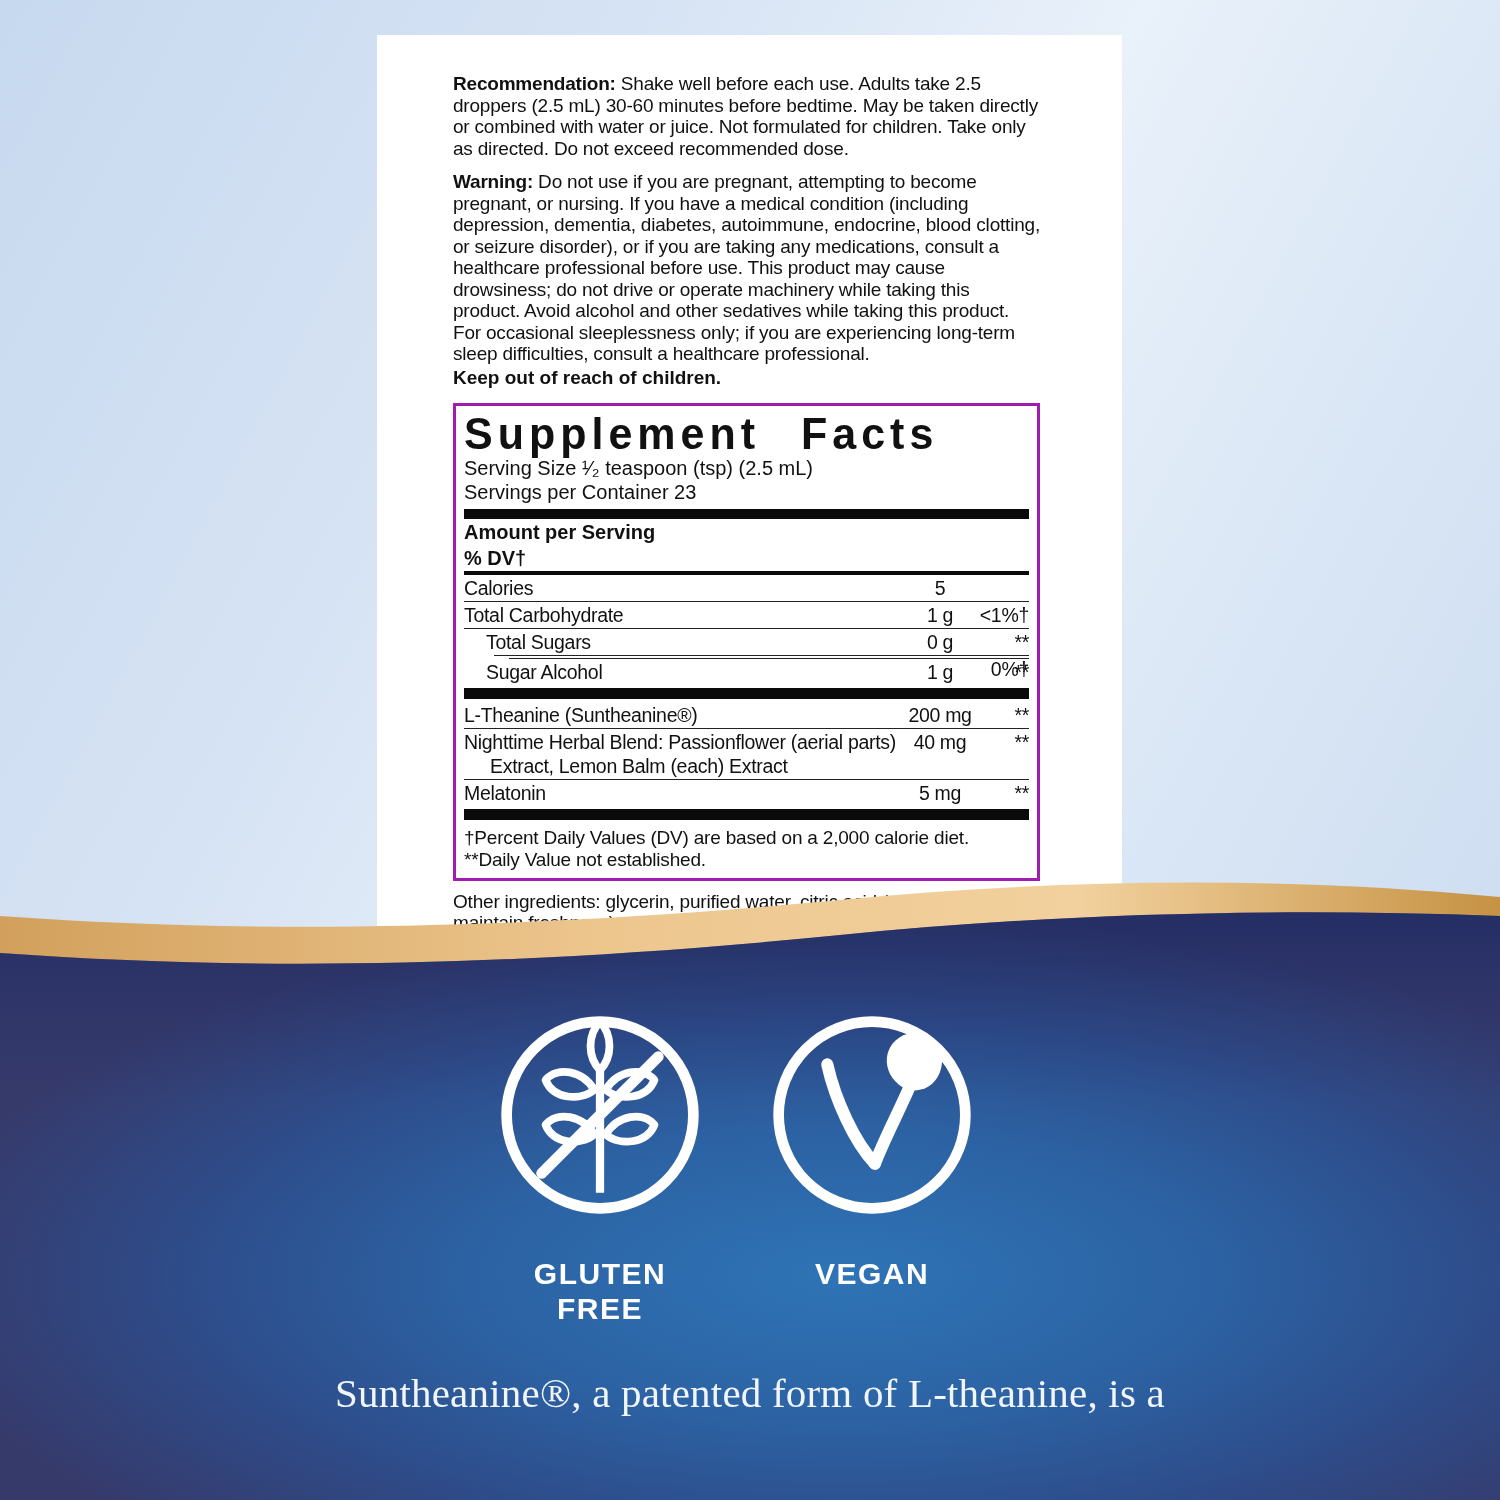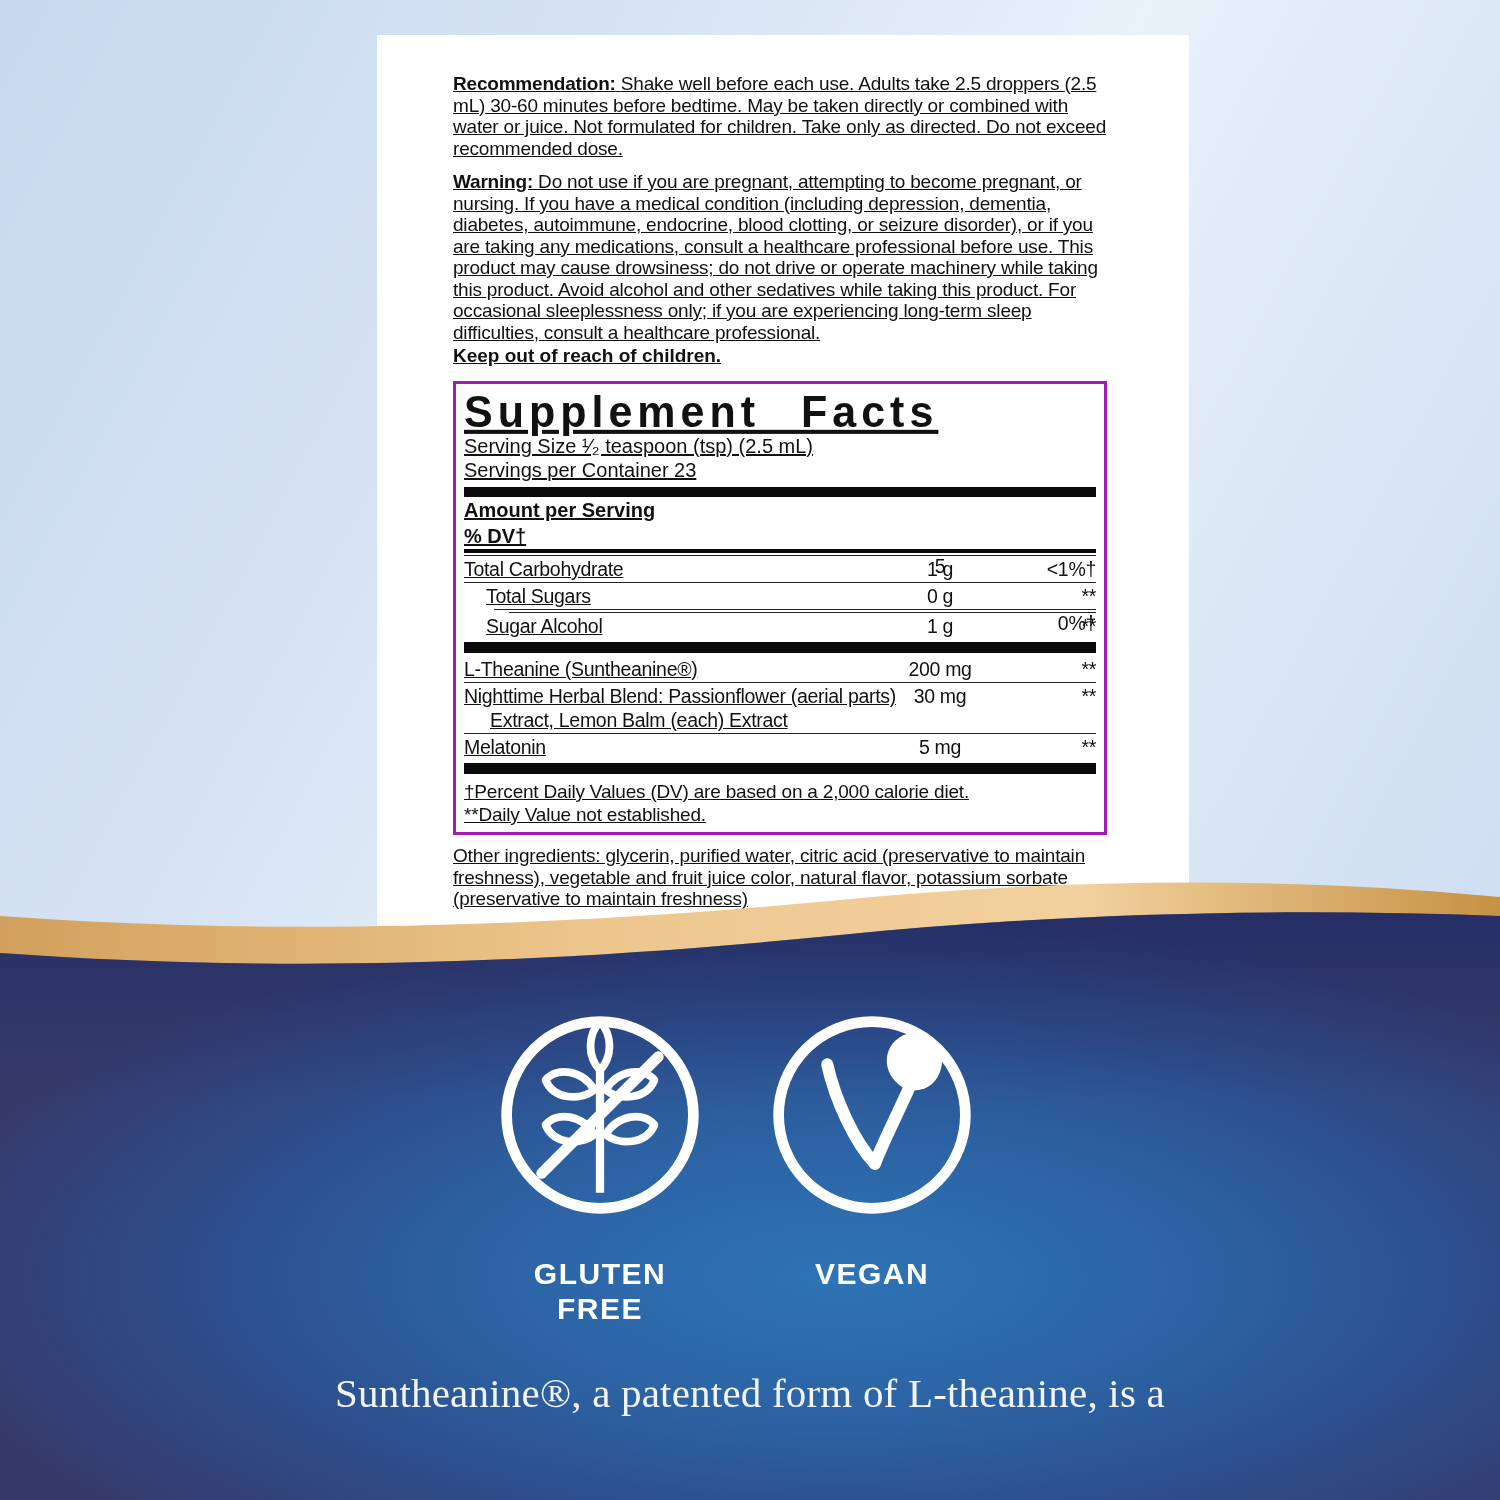--- a/index.html
+++ b/index.html
@@ -3,24 +3,23 @@
 <meta charset="utf-8">
 <style>
   html,body{margin:0;padding:0;background:#ffffff;}
   .page{
     position:relative;width:1500px;height:1500px;overflow:hidden;
     font-family:"Liberation Sans", sans-serif;color:#111;
     background:linear-gradient(118deg,#c7d9ef 0%,#d6e3f4 28%,#e9f1fa 50%,#d9e6f5 70%,#c6d8ee 100%);
   }
   
   .panel{
-    position:absolute;left:377px;top:35px;width:812px;height:930px;
+    position:absolute;left:377px;top:35px;width:745px;height:930px;
     background:#ffffff;box-sizing:border-box;
     padding:38px 82px 0 76px;
-    text-decoration:underline;
   }
   .para{font-size:19px;line-height:21.5px;letter-spacing:-0.2px;margin:0 0 12px 0;}
   .para b{letter-spacing:-0.2px;}
   .keepout{font-weight:bold;font-size:19px;line-height:22px;margin:2px 0 14px 0;}
   
   .facts{
     border:3px solid #a21caf;box-sizing:border-box;width:100%;
     padding:4px 8px 6px 8px;margin-bottom:10px;background:#fff;
   }
   .facts-title{
@@ -84,20 +83,21 @@
       <div class="serving">Servings per Container 23</div>
 
       <div class="bar thick"></div>
       <div class="fhead">
         <span>Amount per Serving</span>
         <span>% DV†</span>
       </div>
       <div class="bar med"></div>
 
       <div class="frow">
+        <span class="fname">Calories</span>
         <span class="famt">5</span>
         <span class="fdv"></span>
       </div>
       <div class="sep"></div>
 
       <div class="frow">
         <span class="fname">Total Carbohydrate</span>
         <span class="famt">1 g</span>
         <span class="fdv">&lt;1%†</span>
       </div>
@@ -127,21 +127,21 @@
       <div class="frow">
         <span class="fname">L-Theanine (Suntheanine®)</span>
         <span class="famt">200 mg</span>
         <span class="fdv">**</span>
       </div>
       <div class="sep"></div>
 
       <div class="frow">
         <span class="fname">Nighttime Herbal Blend: Passionflower (aerial parts)</span>
         <span class="fname2">Extract, Lemon Balm (each) Extract</span>
-        <span class="famt">30 mg</span>
+        <span class="famt">40 mg</span>
         <span class="fdv">**</span>
       </div>
       <div class="sep"></div>
 
       <div class="frow">
         <span class="fname">Melatonin</span>
         <span class="famt">5 mg</span>
         <span class="fdv">**</span>
       </div>
 

